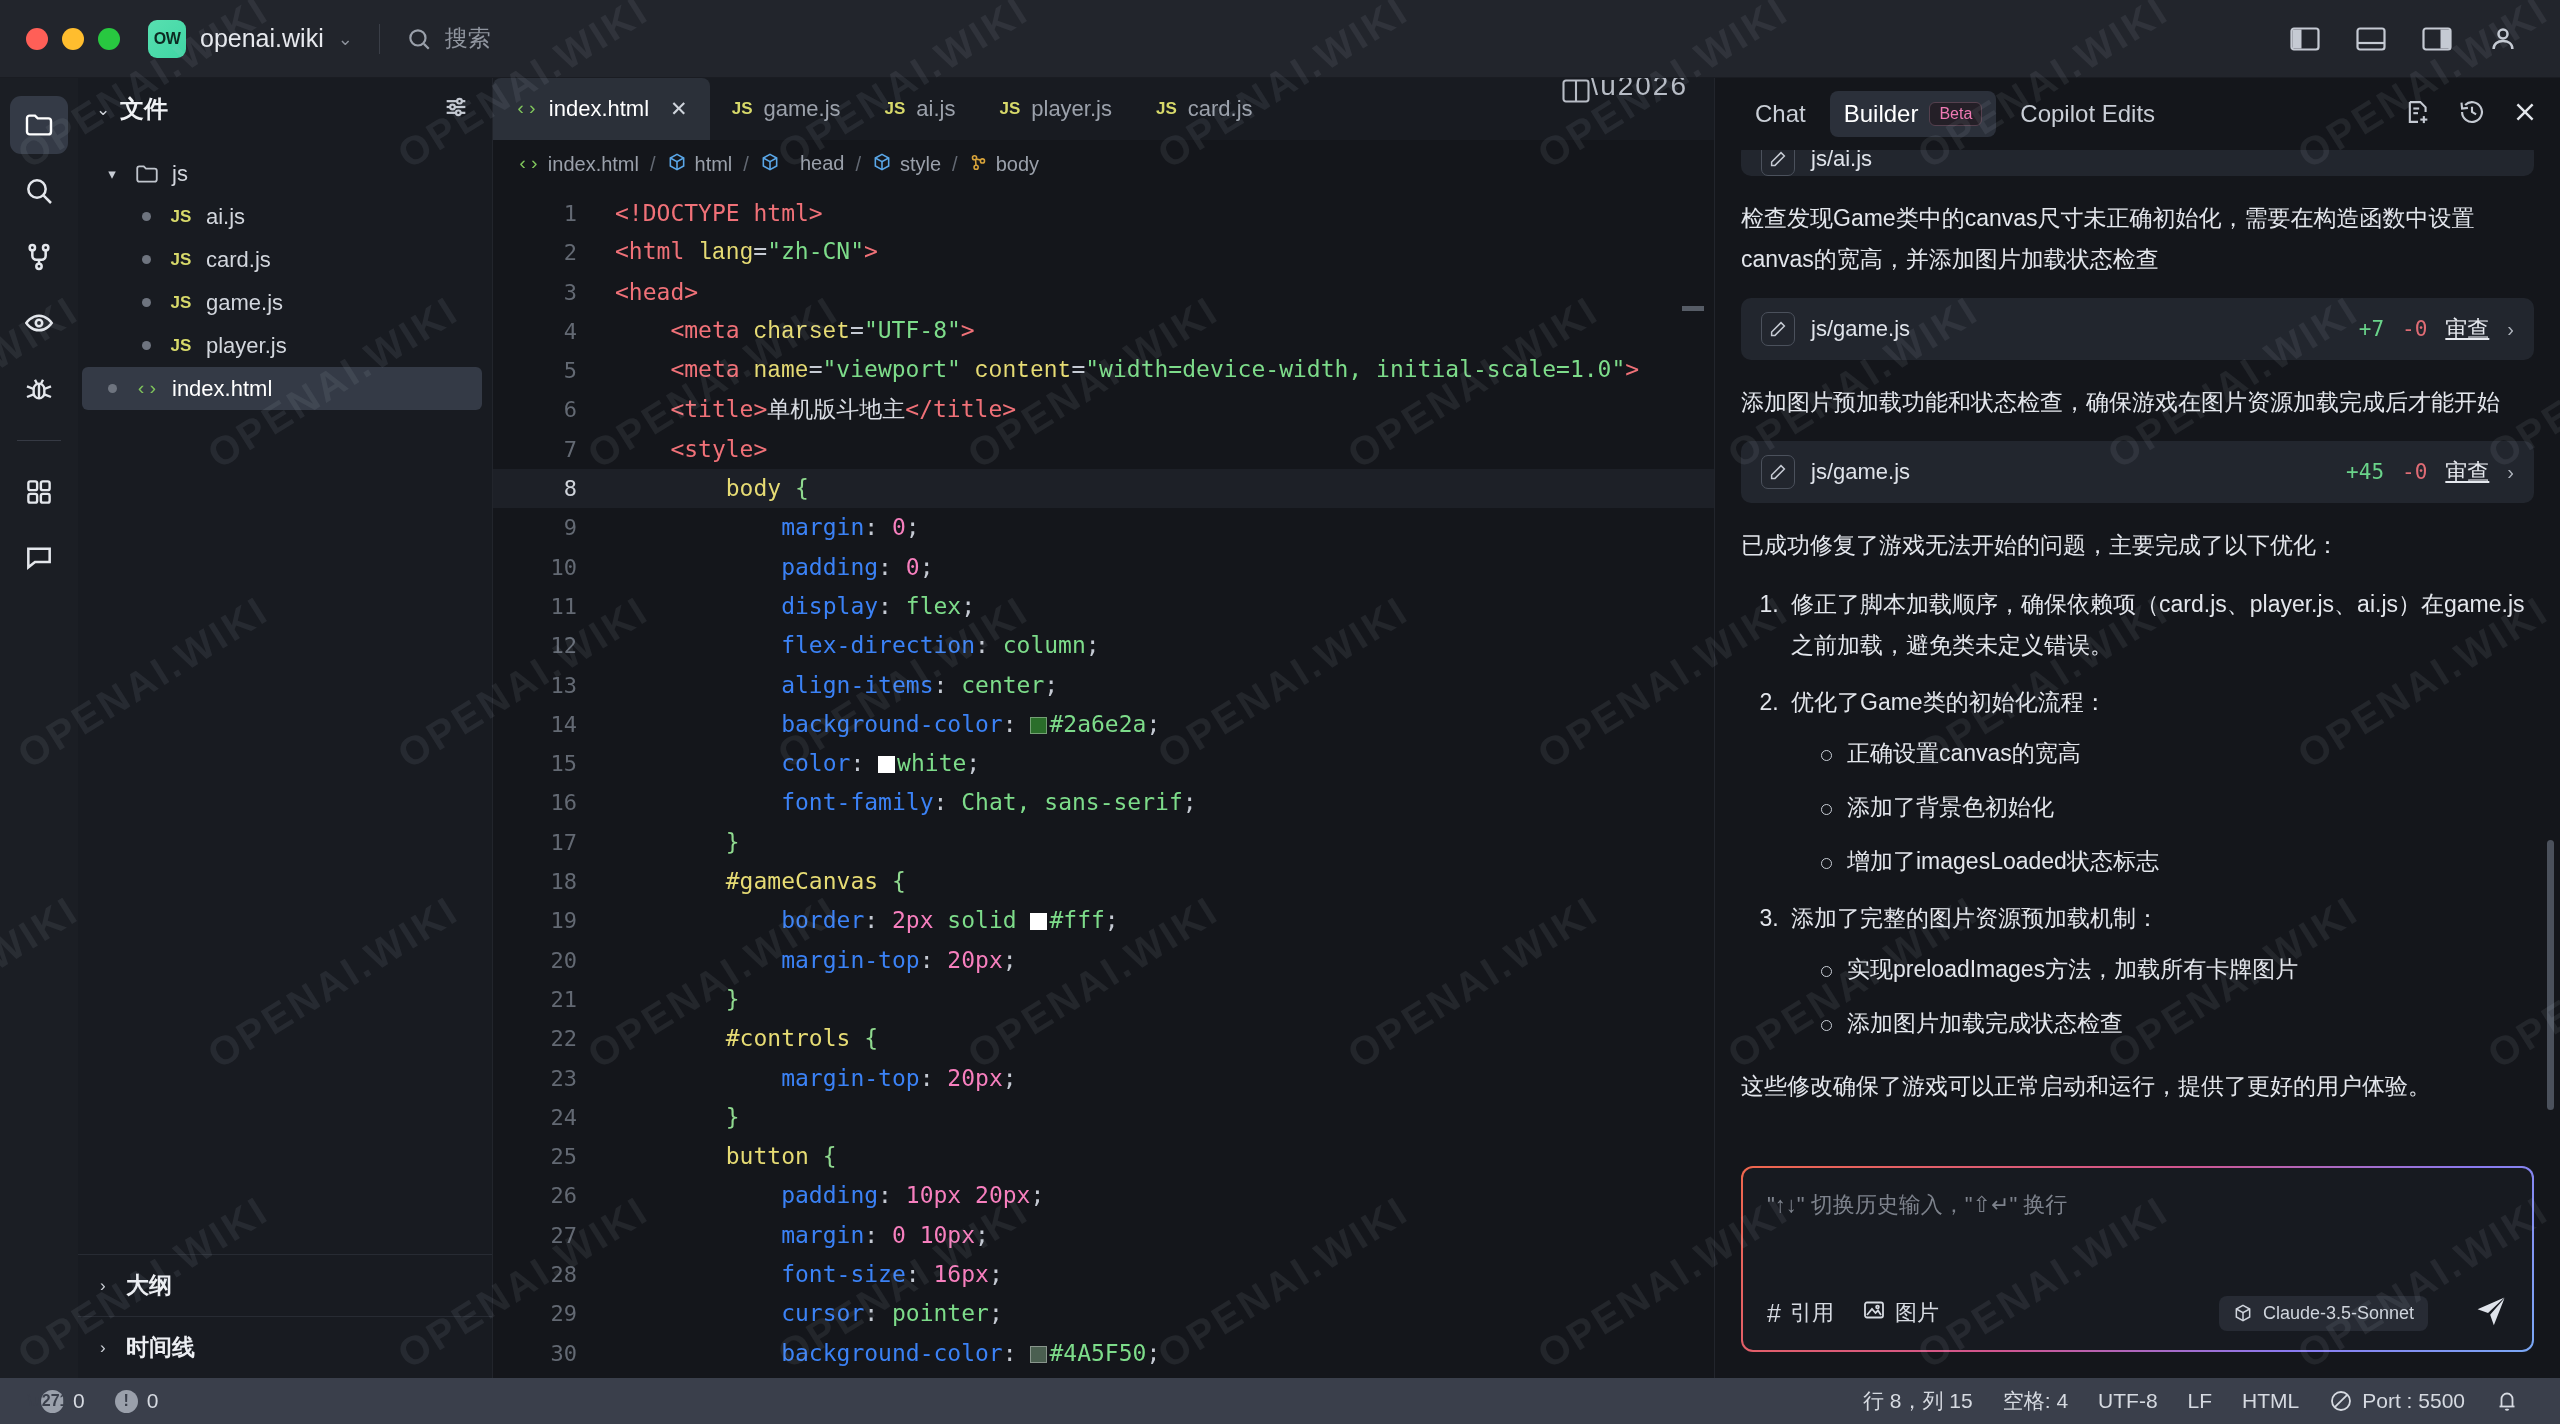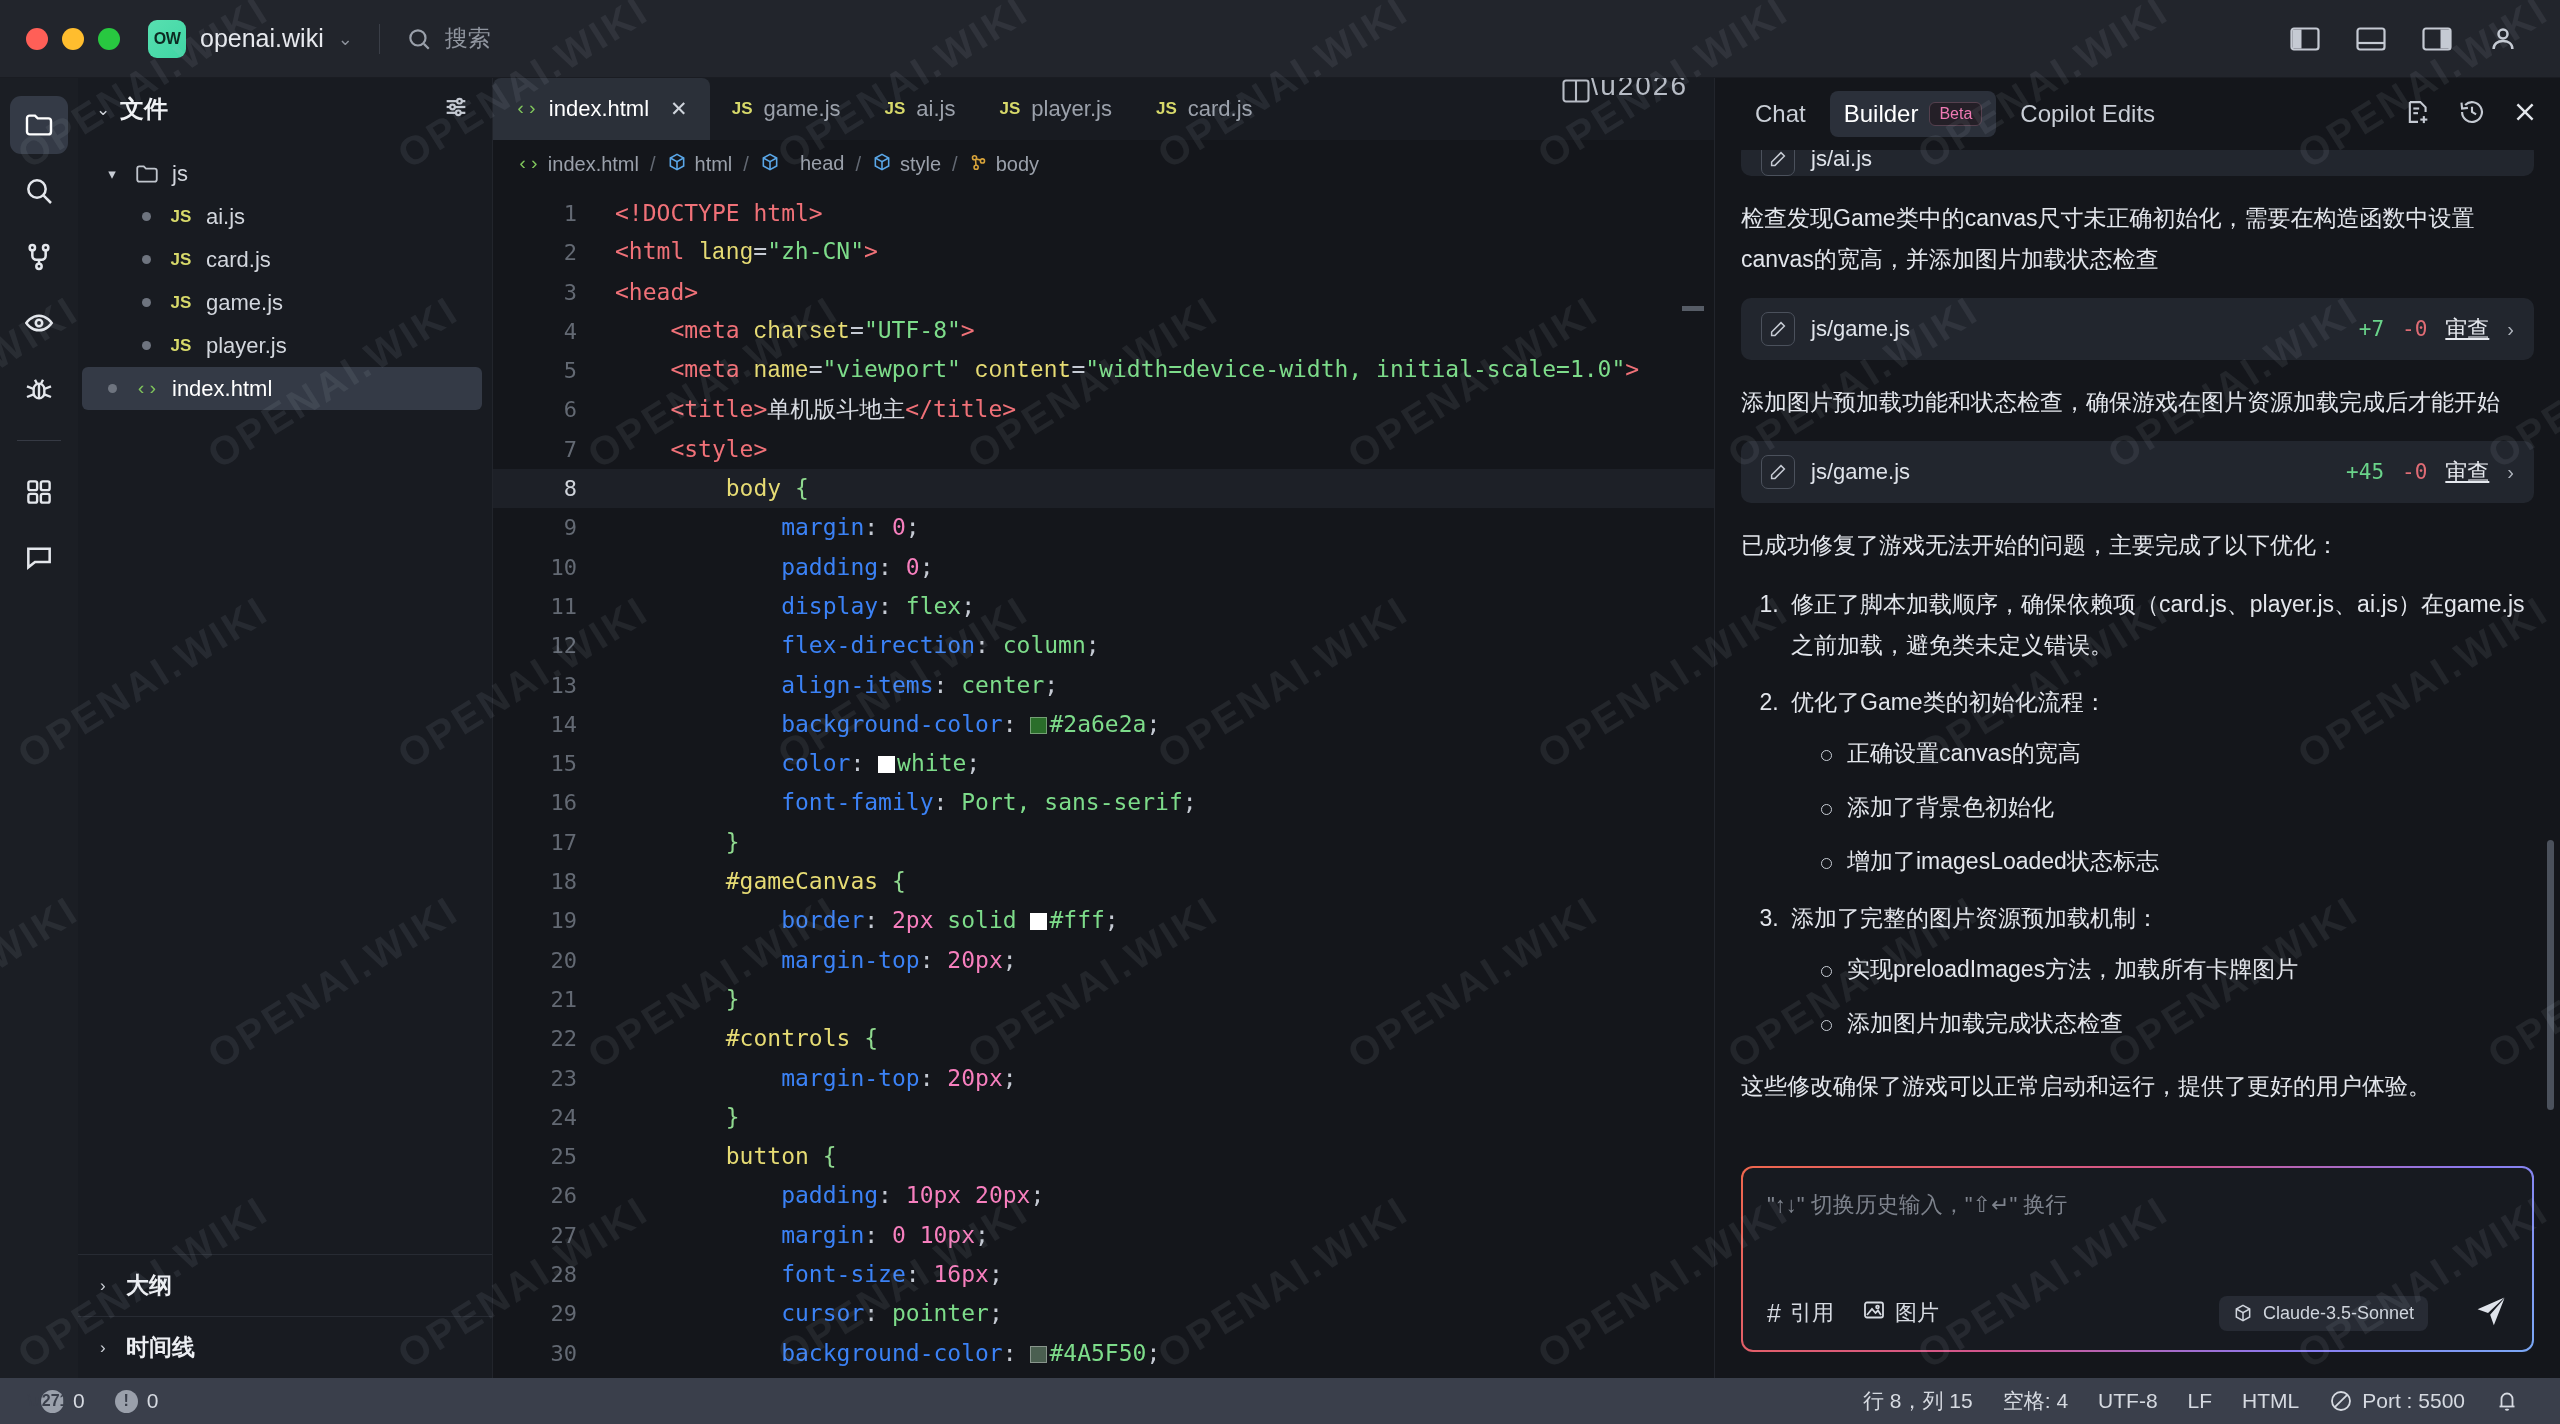--- a/index.html
+++ b/index.html
@@ -541,21 +541,21 @@
             <div class="cline"><span class="ln">6</span><span class="ctext"><span class="t-tag">    &lt;title&gt;</span><span class="t-txt">单机版斗地主</span><span class="t-tag">&lt;/title&gt;</span></span></div>
             <div class="cline"><span class="ln">7</span><span class="ctext"><span class="t-tag">    &lt;style&gt;</span></span></div>
             <div class="cline hl"><span class="ln">8</span><span class="ctext"><span class="t-sel">        body</span><span class="t-brace"> {</span></span></div>
             <div class="cline"><span class="ln">9</span><span class="ctext"><span class="t-prop">            margin</span><span class="t-punc">: </span><span class="t-num">0</span><span class="t-punc">;</span></span></div>
             <div class="cline"><span class="ln">10</span><span class="ctext"><span class="t-prop">            padding</span><span class="t-punc">: </span><span class="t-num">0</span><span class="t-punc">;</span></span></div>
             <div class="cline"><span class="ln">11</span><span class="ctext"><span class="t-prop">            display</span><span class="t-punc">: </span><span class="t-val">flex</span><span class="t-punc">;</span></span></div>
             <div class="cline"><span class="ln">12</span><span class="ctext"><span class="t-prop">            flex-direction</span><span class="t-punc">: </span><span class="t-val">column</span><span class="t-punc">;</span></span></div>
             <div class="cline"><span class="ln">13</span><span class="ctext"><span class="t-prop">            align-items</span><span class="t-punc">: </span><span class="t-val">center</span><span class="t-punc">;</span></span></div>
             <div class="cline"><span class="ln">14</span><span class="ctext"><span class="t-prop">            background-color</span><span class="t-punc">: </span><span class="swatch" style="background:#2a6e2a"></span><span class="t-val">#2a6e2a</span><span class="t-punc">;</span></span></div>
             <div class="cline"><span class="ln">15</span><span class="ctext"><span class="t-prop">            color</span><span class="t-punc">: </span><span class="swatch" style="background:#ffffff"></span><span class="t-val">white</span><span class="t-punc">;</span></span></div>
-            <div class="cline"><span class="ln">16</span><span class="ctext"><span class="t-prop">            font-family</span><span class="t-punc">: </span><span class="t-val">Port, sans-serif</span><span class="t-punc">;</span></span></div>
+            <div class="cline"><span class="ln">16</span><span class="ctext"><span class="t-prop">            font-family</span><span class="t-punc">: </span><span class="t-val">Chat, sans-serif</span><span class="t-punc">;</span></span></div>
             <div class="cline"><span class="ln">17</span><span class="ctext"><span class="t-brace">        }</span></span></div>
             <div class="cline"><span class="ln">18</span><span class="ctext"><span class="t-sel">        #gameCanvas</span><span class="t-brace"> {</span></span></div>
             <div class="cline"><span class="ln">19</span><span class="ctext"><span class="t-prop">            border</span><span class="t-punc">: </span><span class="t-num">2px</span><span class="t-val"> solid </span><span class="swatch" style="background:#ffffff"></span><span class="t-val">#fff</span><span class="t-punc">;</span></span></div>
             <div class="cline"><span class="ln">20</span><span class="ctext"><span class="t-prop">            margin-top</span><span class="t-punc">: </span><span class="t-num">20px</span><span class="t-punc">;</span></span></div>
             <div class="cline"><span class="ln">21</span><span class="ctext"><span class="t-brace">        }</span></span></div>
             <div class="cline"><span class="ln">22</span><span class="ctext"><span class="t-sel">        #controls</span><span class="t-brace"> {</span></span></div>
             <div class="cline"><span class="ln">23</span><span class="ctext"><span class="t-prop">            margin-top</span><span class="t-punc">: </span><span class="t-num">20px</span><span class="t-punc">;</span></span></div>
             <div class="cline"><span class="ln">24</span><span class="ctext"><span class="t-brace">        }</span></span></div>
             <div class="cline"><span class="ln">25</span><span class="ctext"><span class="t-sel">        button</span><span class="t-brace"> {</span></span></div>
             <div class="cline"><span class="ln">26</span><span class="ctext"><span class="t-prop">            padding</span><span class="t-punc">: </span><span class="t-num">10px 20px</span><span class="t-punc">;</span></span></div>

